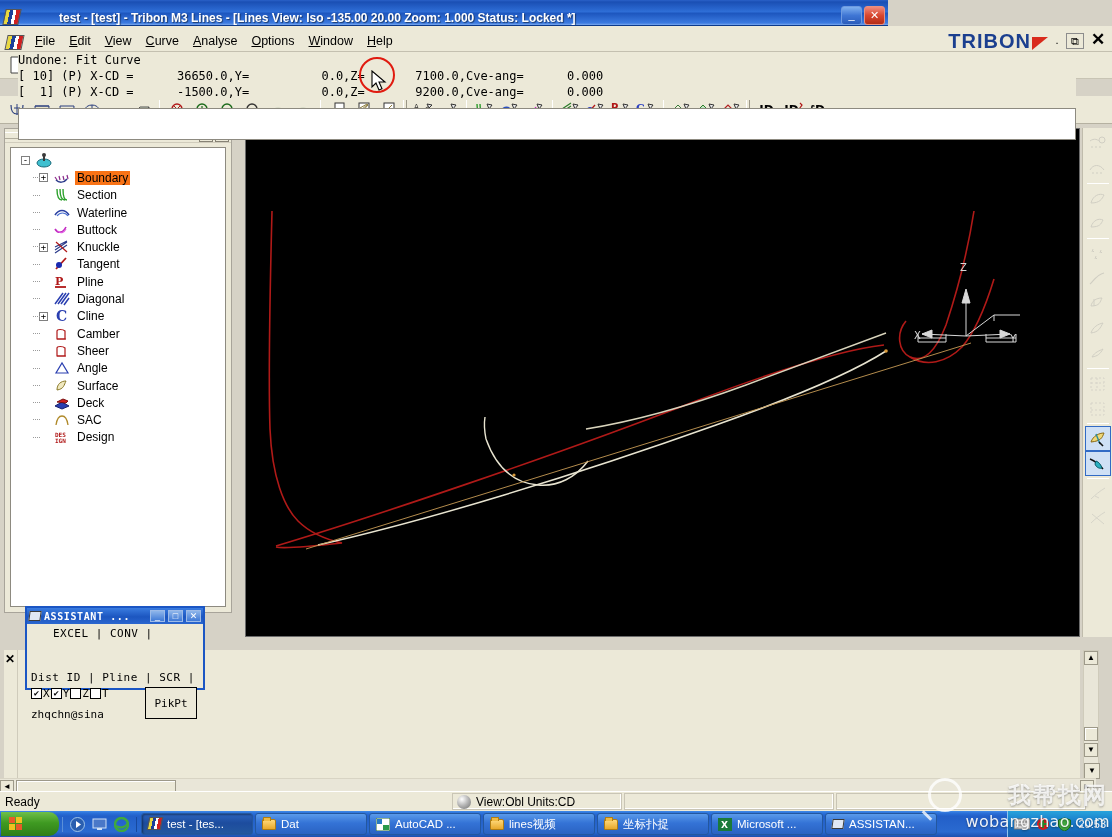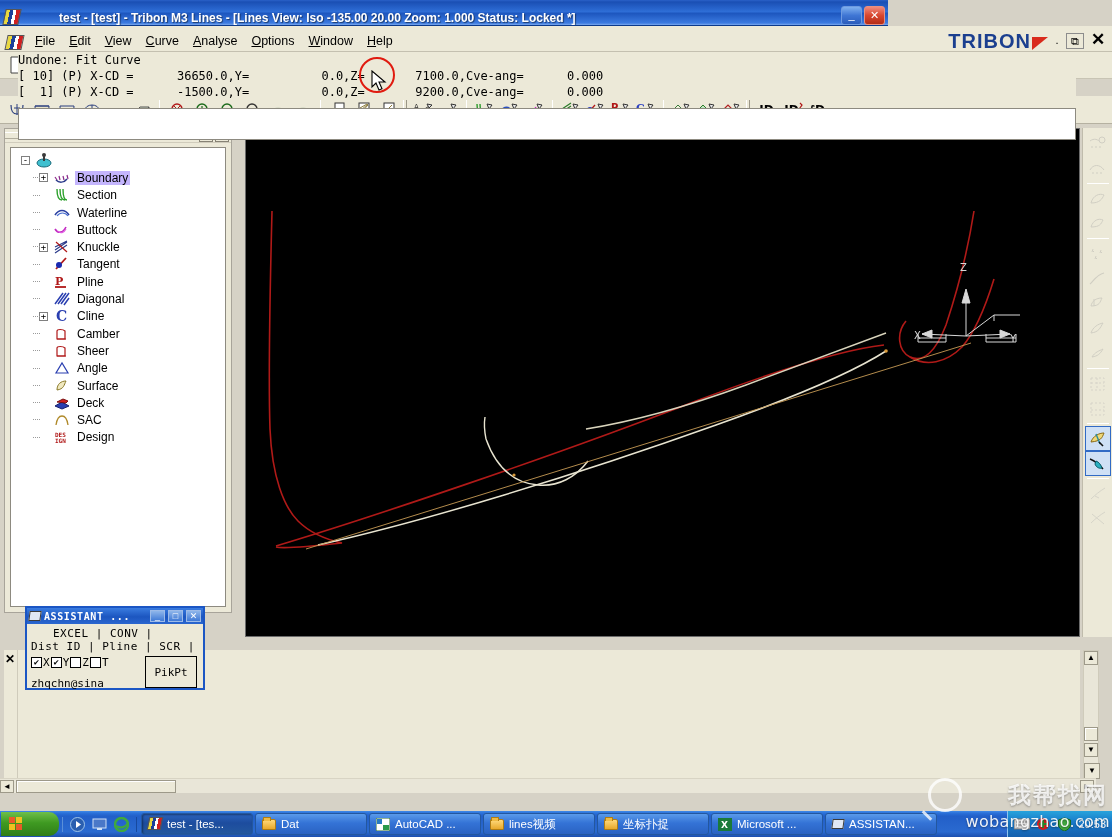--- a/index.html
+++ b/index.html
@@ -131,21 +131,21 @@
   }
   .tnode .expander.hidden { visibility: hidden; }
   .tnode .ico { width: 18px; height: 16px; margin-right: 4px; flex: none;
                 display: flex; align-items: center; justify-content: center; }
   .tnode.root { padding-left: 6px; }
   .tnode.child { padding-left: 24px; position: relative; }
   .tnode.child::before {
     content: ''; position: absolute; left: 18px; top: 8px; width: 7px;
     border-top: 1px dotted #9a9a9a;
   }
-  .tnode.sel .lbl { background: #c4b5fd; }
+  .tnode.sel .lbl { background: #f97316; }
   .lbl { padding: 0 2px; }
 
   
   .viewport {
     position: absolute; left: 245px; top: 128px; width: 835px; height: 509px;
     background: #000; border: 1px solid #6b6b6b;
   }
   .viewport svg { display: block; }
 
   
@@ -169,21 +169,21 @@
   }
   .as-ficon { width: 12px; height: 10px; background: #dfe7f4; border: 1px solid #3a3a3a;
               transform: skewX(-8deg); flex: none; }
   .as-ttl { color: #fff; font-size: 10px; font-weight: bold; letter-spacing: .6px;
             font-family: "DejaVu Sans Mono", monospace; flex: 1; white-space: nowrap; overflow: hidden;}
   .as-btn { width: 15px; height: 12px; border: 1px solid #9dbbe8;
             background: linear-gradient(180deg,#8fb6ea,#3f79d6);
             color: #fff; font-size: 9px; line-height: 10px; text-align: center; flex: none; }
   .as-body { padding: 3px 4px; font-family: "DejaVu Sans Mono", monospace; font-size: 11px; color: #000; }
   .as-r1 { padding-left: 22px; letter-spacing: .5px; }
-  .as-r2 { letter-spacing: .5px; }
+  .as-r2 { letter-spacing: .5px; margin-top: 31px; }
   .as-r3 { display: flex; align-items: center; margin-top: 3px; gap: 1px; position: relative;}
   .cbx { width: 11px; height: 11px; border: 1px solid #000; background: #fff;
          font-size: 9px; line-height: 9px; text-align: center; display: inline-block; flex: none;}
   .as-pik { position: absolute; right: 2px; top: 0px; width: 52px; height: 32px;
             border: 1px solid #000; background: #ece9d8;
             font-family: "DejaVu Sans Mono", monospace; font-size: 11px;
             display: flex; align-items: center; justify-content: center; }
   .as-mail { font-family: "DejaVu Sans Mono", monospace; font-size: 11px; margin-top: 8px; }
 
   
@@ -1095,20 +1095,29 @@
     <div class="vs-arrow" style="top:92px">▼</div>
     <div class="vs-arrow" style="top:112px;height:16px;width:16px;line-height:14px;">▼</div>
   </div>
 
   <div class="cmd-hscroll">
     <div class="hs-arrow" style="left:0px">◄</div>
     <div class="hs-thumb"></div>
     <div class="hs-arrow" style="left:1080px">►</div>
   </div>
 
+  <div class="statusbar">
+    <div style="width:452px;padding-left:5px;">Ready</div>
+    <div class="st-pane" style="width:170px;">
+      <span class="st-globe"></span>
+      <span>View:Obl  Units:CD</span>
+    </div>
+    <div class="st-pane" style="width:210px;"></div>
+    <div class="st-pane" style="width:250px;"></div>
+  </div>
 
   <div class="taskbar">
     <div class="start-orb">
       <svg width="18" height="18" viewBox="0 0 18 18">
         <rect x="2" y="2" width="6" height="6" fill="#e85a2a"></rect>
           <rect x="9" y="2" width="6" height="6" fill="#f0c020"></rect>
         <rect x="2" y="9" width="6" height="6" fill="#f0c020"></rect>
           <rect x="9" y="9" width="6" height="6" fill="#e85a2a"></rect>
       </svg>
     </div>

